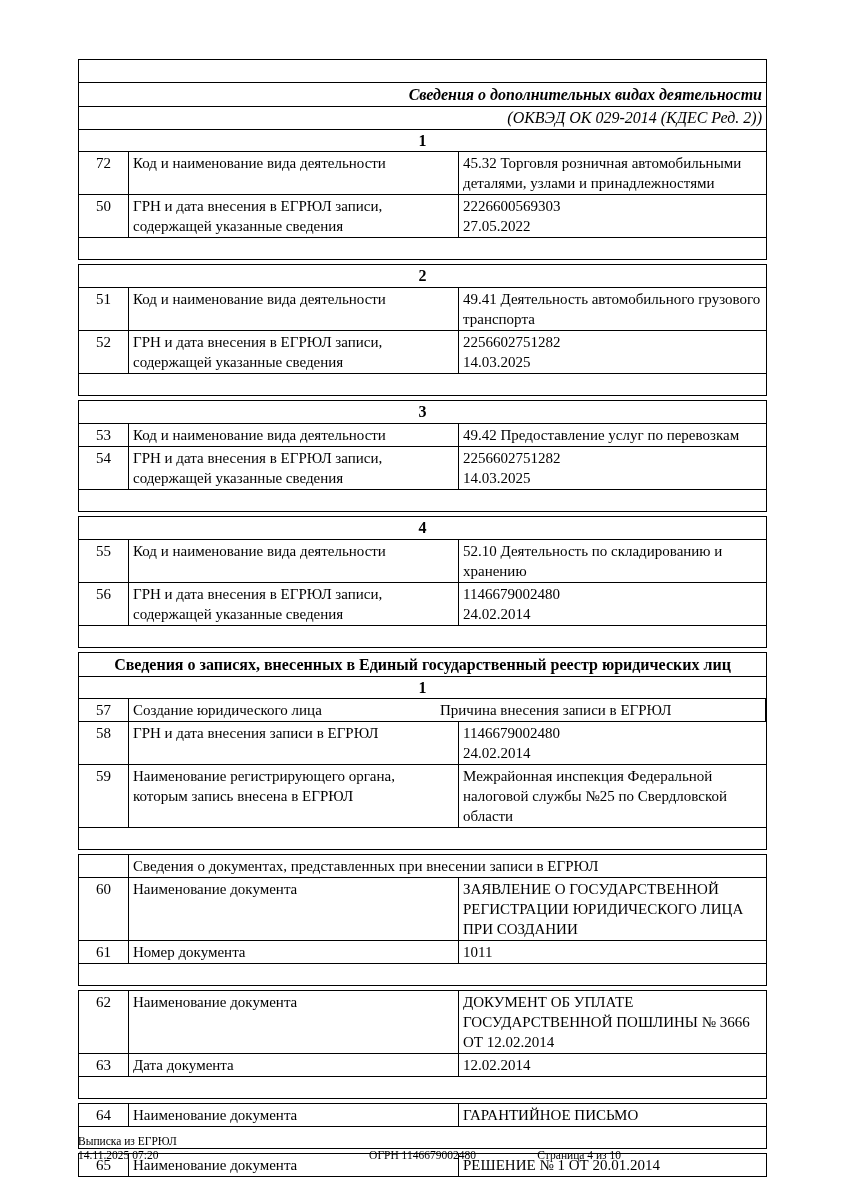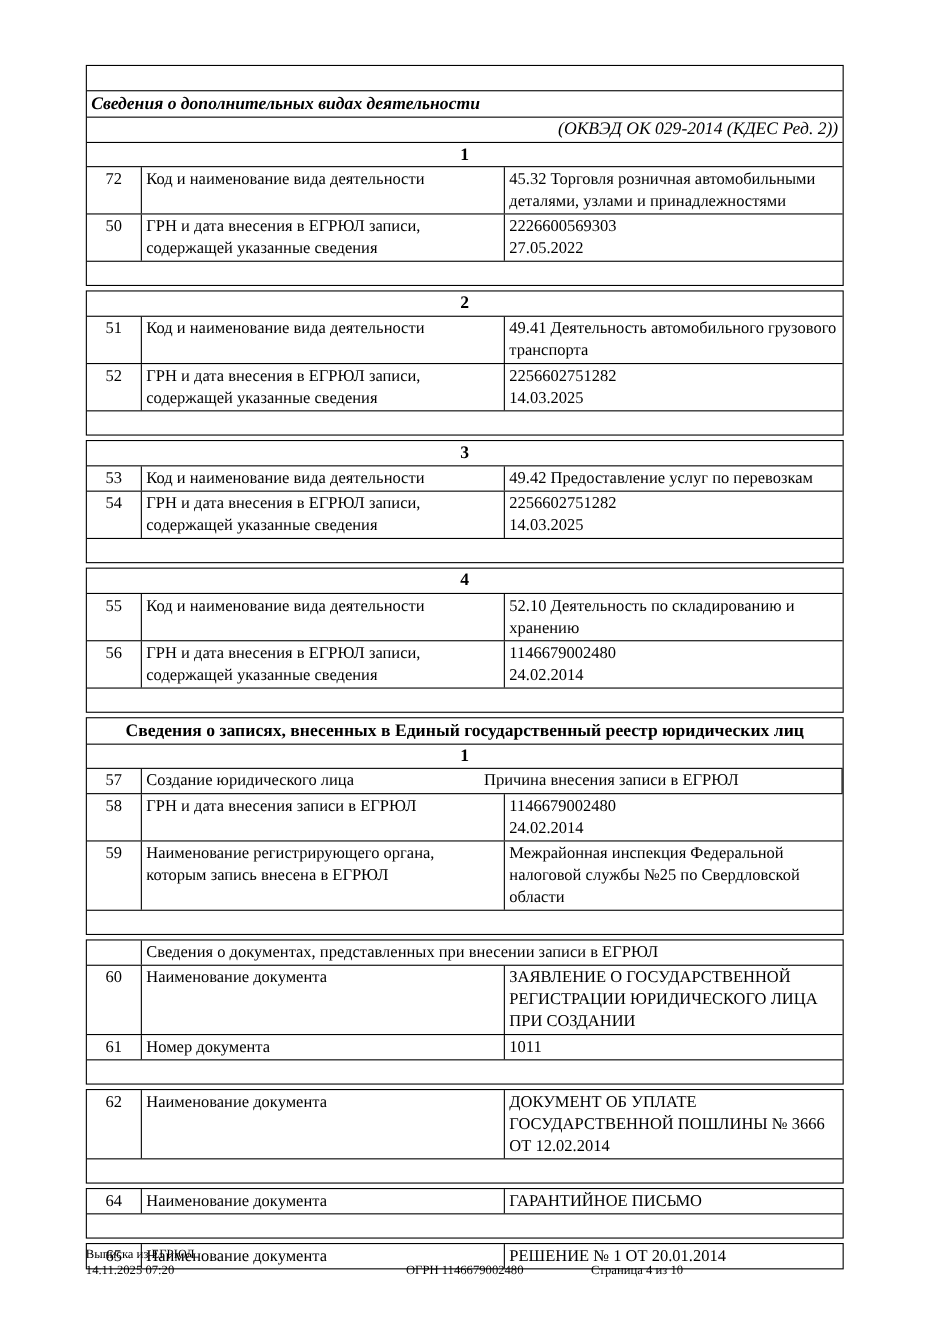--- a/index.html
+++ b/index.html
@@ -46,21 +46,21 @@
   .cell.value {
     flex: 1;
     white-space: pre-line;
     padding-right: 2px;
   }
   .cell.full { width: 100%; }
   .cell.merged { flex: 1; }
   .row.stub   { height: 18px; }
   .row.spacer { height: 16px; }
   .title-row .cell.full {
-    text-align: left;
+    text-align: right;
     font-weight: bold;
     font-style: italic;
     font-size: 16px;
     line-height: 21px;
     padding: 1px 4px;
   }
   .subtitle-row .cell.full {
     text-align: right;
     font-style: italic;
     font-size: 16px;
@@ -222,20 +222,25 @@
     </div>
     <div class="row spacer"></div>
   </div>
 
   <div class="block">
     <div class="row">
       <div class="cell num">62</div>
       <div class="cell label">Наименование документа</div>
       <div class="cell value">ДОКУМЕНТ ОБ УПЛАТЕ ГОСУДАРСТВЕННОЙ ПОШЛИНЫ № 3666 ОТ 12.02.2014</div>
     </div>
+    <div class="row">
+      <div class="cell num">63</div>
+      <div class="cell label">Дата документа</div>
+      <div class="cell value">12.02.2014</div>
+    </div>
     <div class="row spacer"></div>
   </div>
 
   <div class="block">
     <div class="row">
       <div class="cell num">64</div>
       <div class="cell label">Наименование документа</div>
       <div class="cell value">ГАРАНТИЙНОЕ ПИСЬМО</div>
     </div>
     <div class="row spacer"></div>

